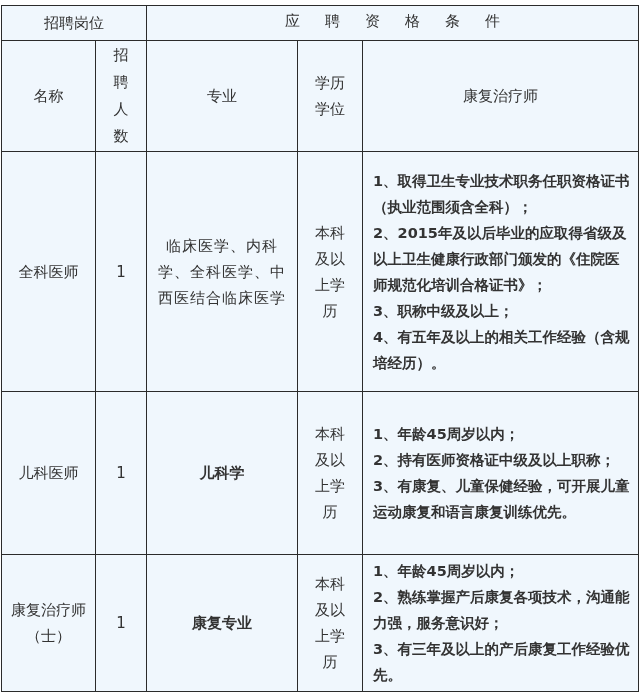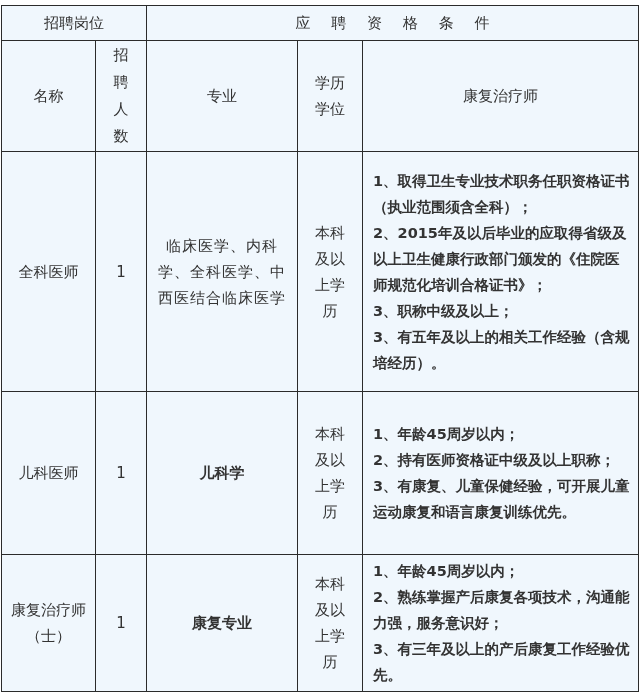--- a/index.html
+++ b/index.html
@@ -62,21 +62,21 @@
     <colgroup>
       <col style="width:94px">
       <col style="width:51px">
       <col style="width:151px">
       <col style="width:65px">
       <col style="width:276px">
     </colgroup>
     <tbody>
         <tr class="r-head1">
       <td colspan="2">招聘岗位</td>
-      <td colspan="3" class="spaced" style="word-spacing:16px;">应 聘 资 格 条 件</td>
+      <td colspan="3" class="spaced" style="word-spacing:16px;font-family:Liberation Mono, monospace;">应 聘 资 格 条 件</td>
     </tr>
     <tr class="r-head2">
       <td>名称</td>
       <td class="narrow" style="white-space:pre-line; line-height:27px;">招
 聘
 人
 数</td>
       <td>专业</td>
       <td class="narrow" style="white-space:pre-line;">学历
 学位</td>
@@ -85,21 +85,21 @@
 
     <tr class="r-1">
       <td>全科医师</td>
       <td>1</td>
       <td class="major" style="letter-spacing:1px;">临床医学、内科学、全科医学、中西医结合临床医学</td>
       <td class="narrow" style="padding:0 12px !important;">本科及以上学历</td>
       <td class="req">
         <span class="req-line">1、取得卫生专业技术职务任职资格证书（执业范围须含全科）；</span>
         <span class="req-line">2、2015年及以后毕业的应取得省级及以上卫生健康行政部门颁发的《住院医师规范化培训合格证书》；</span>
         <span class="req-line">3、职称中级及以上；</span>
-        <span class="req-line">3、有五年及以上的相关工作经验（含规培经历）。</span>
+        <span class="req-line">4、有五年及以上的相关工作经验（含规培经历）。</span>
       </td>
     </tr>
 
     <tr class="r-2">
       <td>儿科医师</td>
       <td>1</td>
       <td class="major center">儿科学</td>
       <td class="narrow" style="padding:0 12px !important;">本科及以上学历</td>
       <td class="req">
         <span class="req-line">1、年龄45周岁以内；</span>

